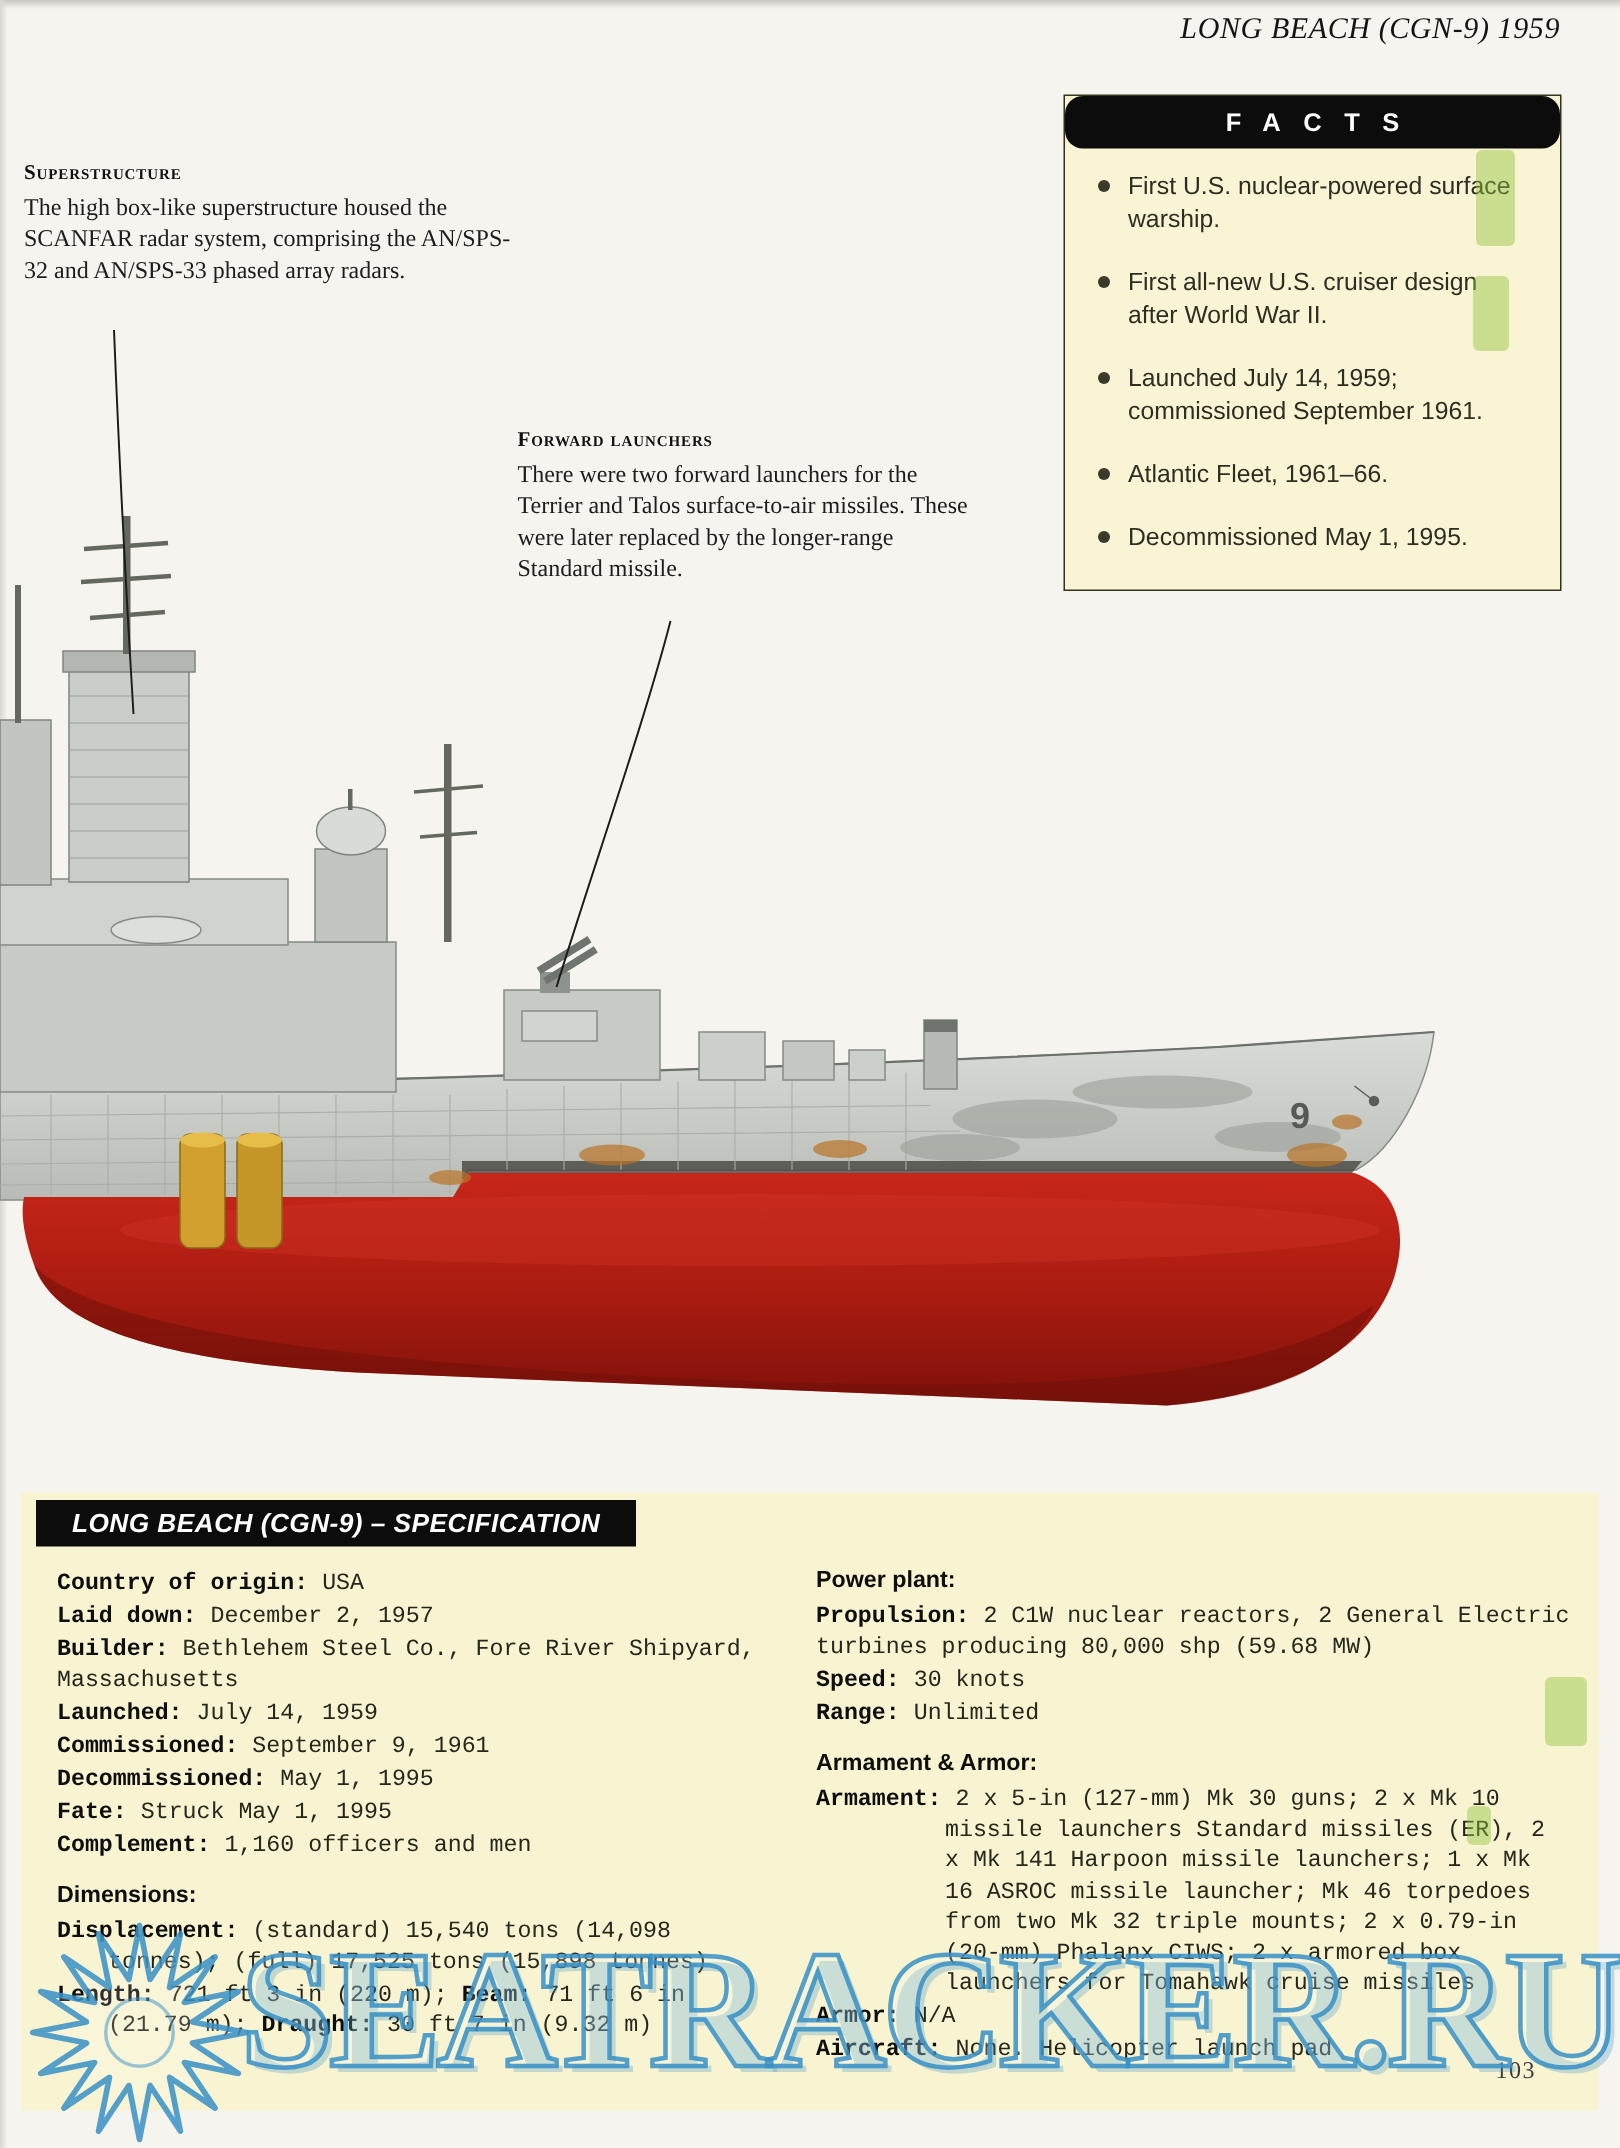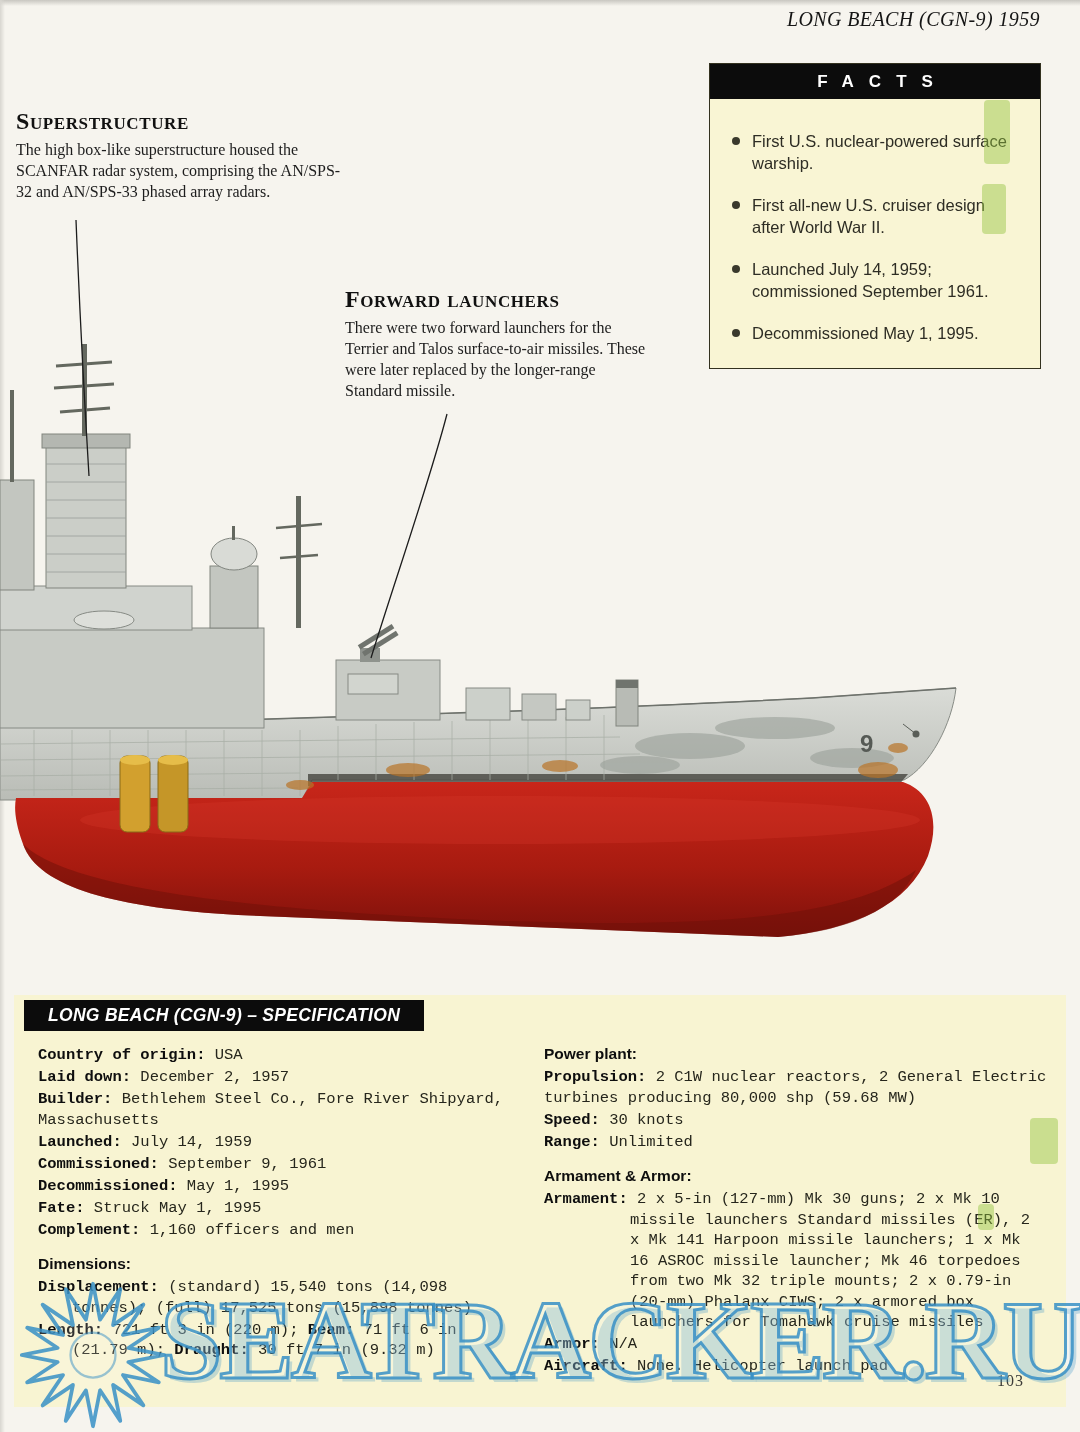--- a/index.html
+++ b/index.html
@@ -20,30 +20,30 @@
     font:italic 20px "Liberation Serif", serif; color:#141414; letter-spacing:.4px;
   }
 
   
   .facts-box {
     position:absolute; left:709px; top:63px; width:332px; box-sizing:border-box;
     background:#f9f5d4; border:1px solid #33311f; z-index:5;
   }
   .facts-header {
     background:#0c0c0c; color:#ffffff; font-weight:bold; font-size:17px;
-    letter-spacing:15px; text-align:center; padding:8px 0 7px 15px;
-  }
-  .facts-list { padding:31px 18px 24px 22px; display:flex; flex-direction:column; gap:20px;justify-content:center; }
+    letter-spacing:15px; text-align:center; padding:8px 0 7px 15px;border-radius:12px;
+  }
+  .facts-list { padding:14px 18px 24px 22px; display:flex; flex-direction:column; gap:20px;justify-content:center; }
   .fact { display:flex; gap:12px; font-size:16.5px; line-height:22px; color:#2e2d24; }
   .fact .dot { width:8px; height:8px; border-radius:50%; background:#3a392c; margin-top:7px; flex:0 0 auto; }
 
   
   .callout { position:absolute; z-index:4; color:#1d1d1d; }
   .callout h3 {
-    margin:0 0 4px; font-family:"Liberation Serif", serif; font-size:24px;
+    margin:0 0 4px; font-family:"Liberation Serif", serif; font-size:14px;
     font-weight:600; font-variant:small-caps; letter-spacing:.6px; color:#111;
   }
   .callout p { margin:0; font:16px/21px "Liberation Serif", serif; }
   #callout-superstructure { left:16px; top:108px; width:330px; }
   #callout-forward { left:345px; top:286px; width:302px; }
 
   .leader-svg { position:absolute; left:0; top:0; z-index:3; pointer-events:none; }
 
   
   .ship-wrap { position:absolute; left:0; top:330px; width:1080px; height:650px; z-index:1; }
@@ -105,20 +105,24 @@
         <span class="dot"></span>
         <span>First U.S. nuclear-powered surface warship.</span>
       </div>
     <div class="fact">
         <span class="dot"></span>
         <span>First all-new U.S. cruiser design after World War II.</span>
       </div>
     <div class="fact">
         <span class="dot"></span>
         <span>Launched July 14, 1959; commissioned September 1961.</span>
+      </div>
+    <div class="fact">
+        <span class="dot"></span>
+        <span>Atlantic Fleet, 1961–66.</span>
       </div>
     <div class="fact">
         <span class="dot"></span>
         <span>Decommissioned May 1, 1995.</span>
       </div>
   </div>
 </div>
 
 <div class="callout" id="callout-superstructure">
   <h3>Superstructure</h3>

